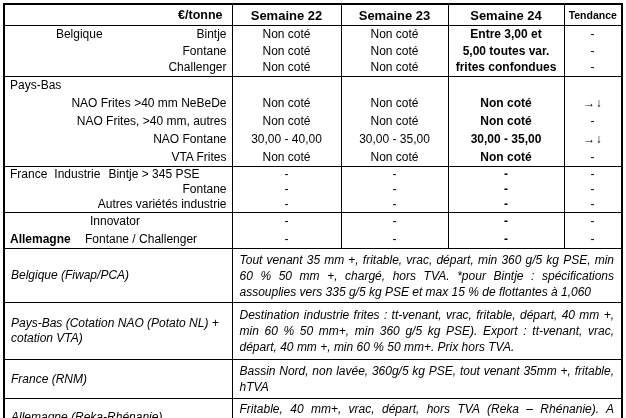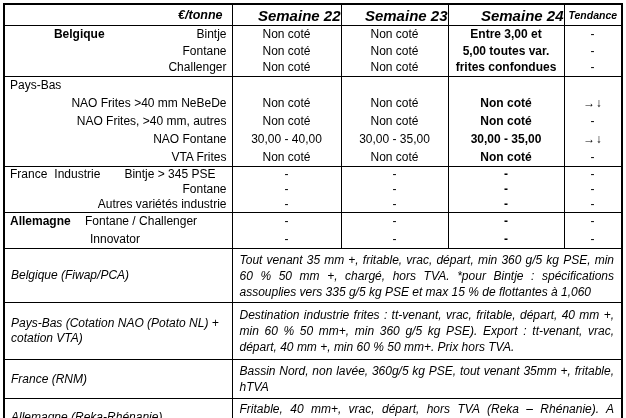--- a/index.html
+++ b/index.html
@@ -29,42 +29,42 @@
     border-left: 1px solid #000;
     padding: 0;
     font-size: 12px;
     line-height: 15px;
     vertical-align: middle;
     overflow: hidden;
   }
   td:first-child { border-left: none; }
 
   
-  .hr td { height: 20px; font-weight: bold; font-style: italic; }
+  .hr td { height: 20px; font-weight: bold; }
   .unit-cell { text-align: right; padding-right: 9px; font-size: 12.5px; }
-  .wk { text-align: right; font-size: 15px; }
+  .wk { text-align: center; font-size: 13px; }
   .trend-h { text-align: center; font-size: 10.5px; }
 
   
   .vc { text-align: center; }
   .s24 { font-weight: bold; }
   .trend-c { text-align: center; font-size: 12px; letter-spacing: 0.5px; }
 
   
   .lab { text-align: right; padding-right: 5px; }
   .lab-left { text-align: left; padding-left: 5px; }
   .rel { position: relative; }
   .country-center {
     position: absolute; left: 0; right: 78px; top: 0; bottom: 0;
-    text-align: center; font-weight: bold;
+    text-align: center; font-weight: normal;
     display: flex; align-items: center; justify-content: center;
   }
   .b { font-weight: normal; }
   .cat { margin-left: 7px; }
-  .var-inline { margin-left: 24px; }
+  .var-inline { margin-left: 8px; }
   .de-name { display: inline-block; width: 75px; font-weight: bold; }
   .indent { padding-left: 85px; text-align: left; }
 
   
   .tb-be tr { height: 17px; }
   .tb-pb tr { height: 18px; }
   .tb-fr tr { height: 15px; }
   .tb-de tr { height: 18px; }
 
   
@@ -197,35 +197,35 @@
         <td class="lab"><span>Autres variétés industrie</span></td>
         <td class="vc">-</td>
         <td class="vc">-</td>
         <td class="vc s24">-</td>
         <td class="trend-c">-</td>
       </tr>
     </tbody>
 
     <tbody class="tb-de">
       <tr>
+        <td class="indent"><span>Innovator</span></td>
+        <td class="vc">-</td>
+        <td class="vc">-</td>
+        <td class="vc s24">-</td>
+        <td class="trend-c">-</td>
+      </tr>
+      <tr>
         <td class="lab-left">
           <span class="de-name">Allemagne</span><span>Fontane / Challenger</span>
         </td>
         <td class="vc">-</td>
         <td class="vc">-</td>
         <td class="vc s24">-</td>
         <td class="trend-c">-</td>
       </tr>
-      <tr>
-        <td class="indent"><span>Innovator</span></td>
-        <td class="vc">-</td>
-        <td class="vc">-</td>
-        <td class="vc s24">-</td>
-        <td class="trend-c">-</td>
-      </tr>
     </tbody>
 
     <tbody>
       <tr class="note nt1">
         <td class="src">Belgique (Fiwap/PCA)</td>
         <td class="note-text" colspan="4">Tout venant 35 mm +, fritable, vrac, départ, min 360 g/5 kg PSE, min 60 % 50 mm +, chargé, hors TVA. *pour Bintje : spécifications assouplies vers 335 g/5 kg PSE et max 15 % de flottantes à 1,060</td>
       </tr>
     </tbody>
     <tbody>
       <tr class="note nt2">

